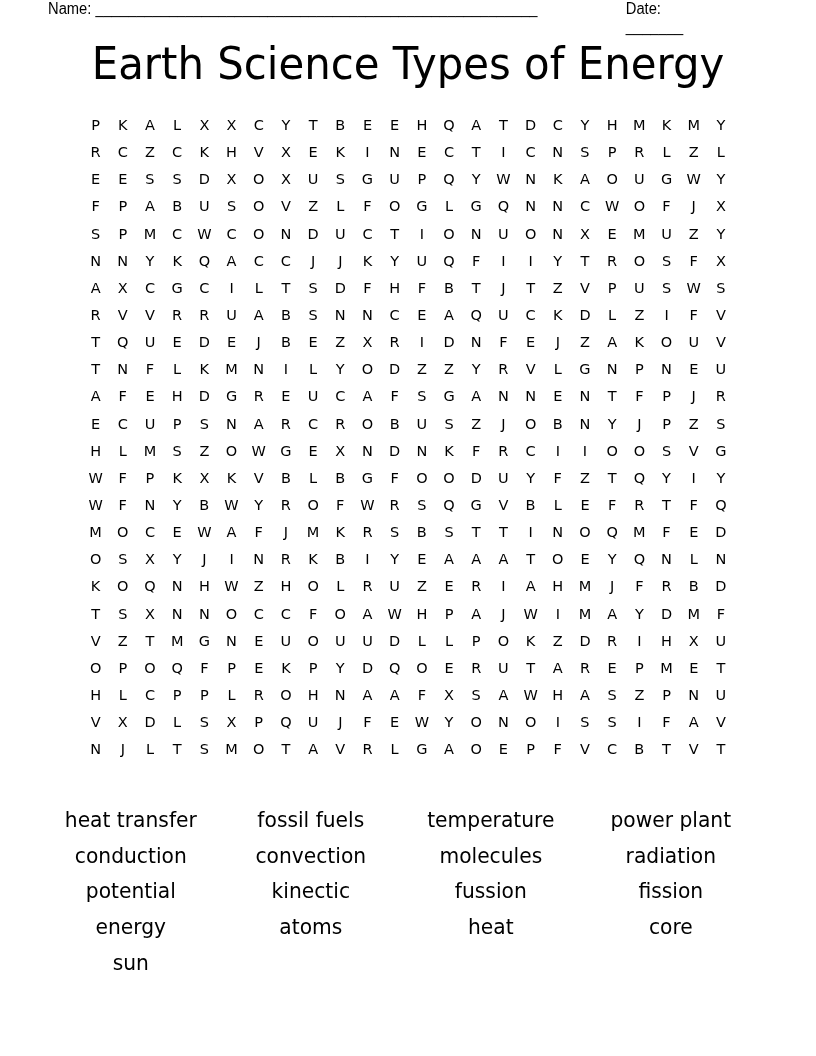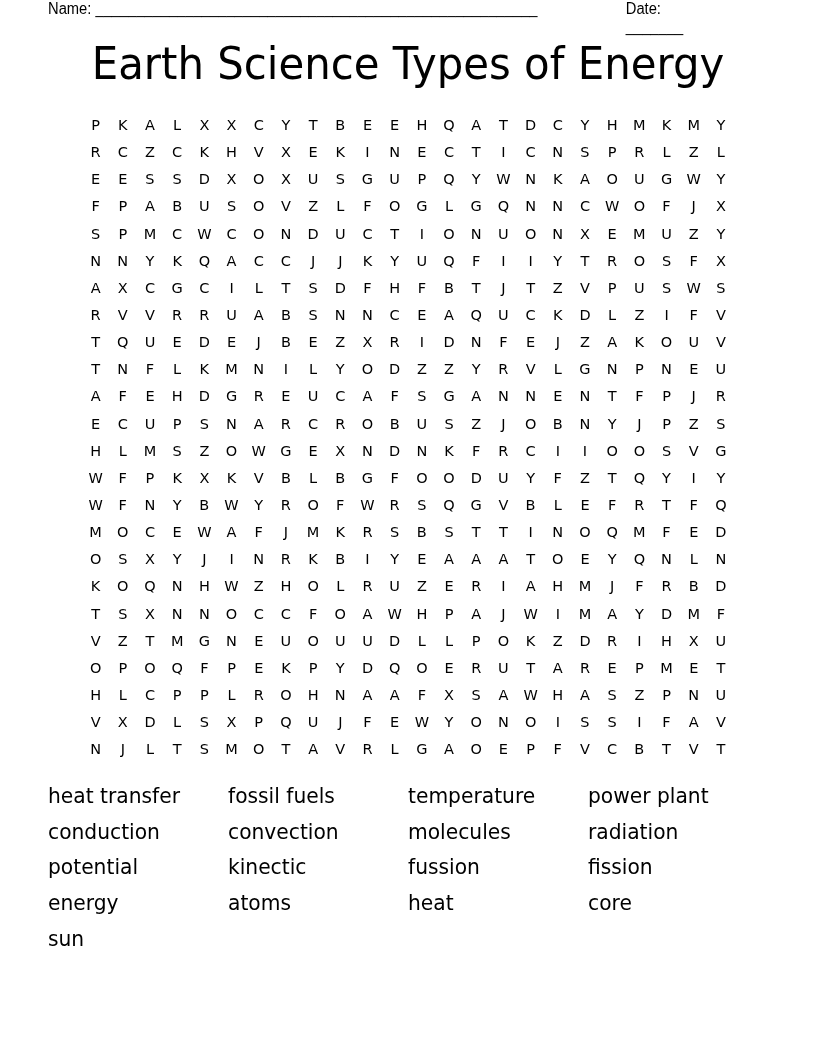--- a/index.html
+++ b/index.html
@@ -21,23 +21,24 @@
     .grid {
       position: absolute; left: 82px; top: 112px;
       display: grid; grid-template-columns: repeat(24, 27.2px);
       grid-auto-rows: 27.15px;
     }
     .cell {
       font-family: "DejaVu Sans", sans-serif; font-size: 14.5px;
       text-align: center; line-height: 27px; width: 27.2px;
     }
     .words {
-      position: absolute; left: 48px; top: 780px;
+      position: absolute; left: 48px; top: 804px;
       display: grid; grid-template-columns: 180px 180px 180px 180px;
       grid-auto-rows: 35.7px;
+      text-align: center;
     }
     .word {
       font-family: "DejaVu Sans", sans-serif; font-size: 22px; line-height: 32px;
       white-space: nowrap; transform: scaleX(0.92); transform-origin: left center;
     }
   </style>
 </head>
 <body>
 
 <div class="header-line">

